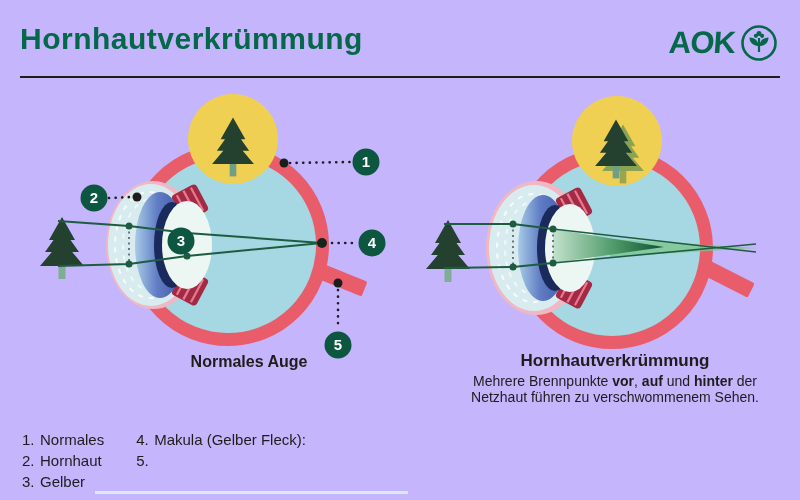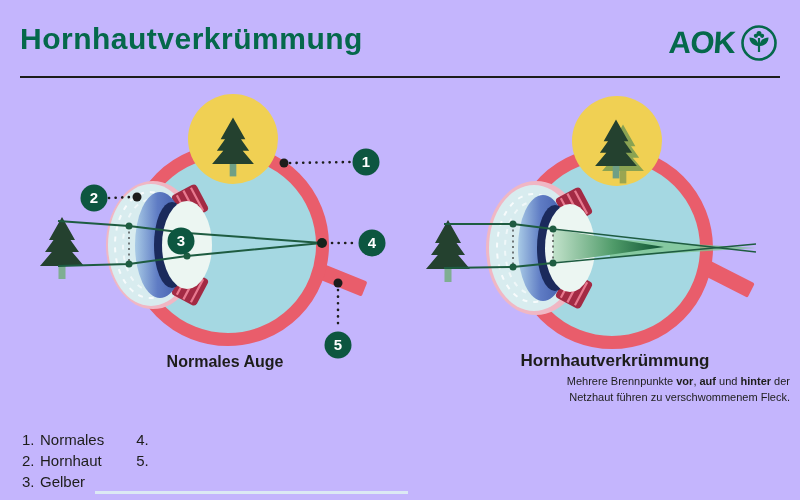--- a/index.html
+++ b/index.html
@@ -11,30 +11,30 @@
   
   .title {
     position:absolute; left:20px; top:22px;
     font-size:30px; font-weight:800; letter-spacing:.5px; color:#05684b;
   }
   .logo { position:absolute; right:22px; top:24px; display:flex; align-items:center; gap:5px; }
   .logo-text { font-size:31px; font-weight:800; color:#05684b; letter-spacing:-1px; transform:skewX(-4deg); }
   .header-rule { position:absolute; left:20px; right:20px; top:76px; height:2px; background:#1d1d1b; }
   
   .caption-left {
-    position:absolute; left:120px; top:353px; width:210px; text-align:center;
+    position:absolute; left:144px; top:353px; width:210px; text-align:center;
     font-size:16px; font-weight:700; color:#1d1d1b;
   }
   .caption-right-title {
     position:absolute; left:465px; top:351px; width:300px; text-align:center;
     font-size:17px; font-weight:700; color:#1d1d1b;
   }
   .caption-right-sub {
-    position:absolute; left:440px; top:373px; width:350px; text-align:right;
-    font-size:11px; line-height:16px; color:#1d1d1b;
+    position:absolute; left:440px; top:373px; width:350px; text-align:center;
+    font-size:14px; line-height:16px; color:#1d1d1b;
   }
   
   .legend { position:absolute; left:22px; top:429px; display:flex; gap:32px; font-size:15px; line-height:21px; }
   .legend-col { display:flex; flex-direction:column; }
   .legend-row { display:flex; }
   .legend-num { display:inline-block; min-width:18px; }
   .svg-layer { position:absolute; left:0; top:0; width:800px; height:500px; }
   .bottom-line { position:absolute; left:95px; top:491px; width:313px; height:3px; background:#dce9f4; }
 </style>
 </head>
@@ -227,41 +227,42 @@
         <circle cx="553" cy="229" r="3.5"></circle>
           <circle cx="553" cy="263" r="3.5"></circle>
       </g>
     </g>
   </svg>
 
   <div class="caption-left">Normales Auge</div>
   <div class="caption-right-title">Hornhautverkrümmung</div>
   <div class="caption-right-sub">
     <div><span>Mehrere Brennpunkte </span><span style="font-weight: 700;">vor</span><span>, </span><span style="font-weight: 700;">auf</span><span> und </span><span style="font-weight: 700;">hinter</span><span> der</span></div>
-    <div>Netzhaut führen zu verschwommenem Fleck.</div>
+    <div>Netzhaut führen zu verschwommenem Sehen.</div>
   </div>
 
   <div class="legend">
     <div class="legend-col">
       <div class="legend-row">
         <span class="legend-num">1.</span>
         <span>Normales</span>
       </div>
       <div class="legend-row">
         <span class="legend-num">2.</span>
         <span>Hornhaut</span>
       </div>
       <div class="legend-row">
         <span class="legend-num">3.</span>
         <span>Gelber</span>
       </div>
     </div>
     <div class="legend-col">
       <div class="legend-row">
         <span class="legend-num">4.</span>
+        <span>Makula (Gelber Fleck):</span>
       </div>
       <div class="legend-row">
         <span class="legend-num">5.</span>
       </div>
     </div>
   </div>
 
   <div class="bottom-line"></div>
 </div>
 

